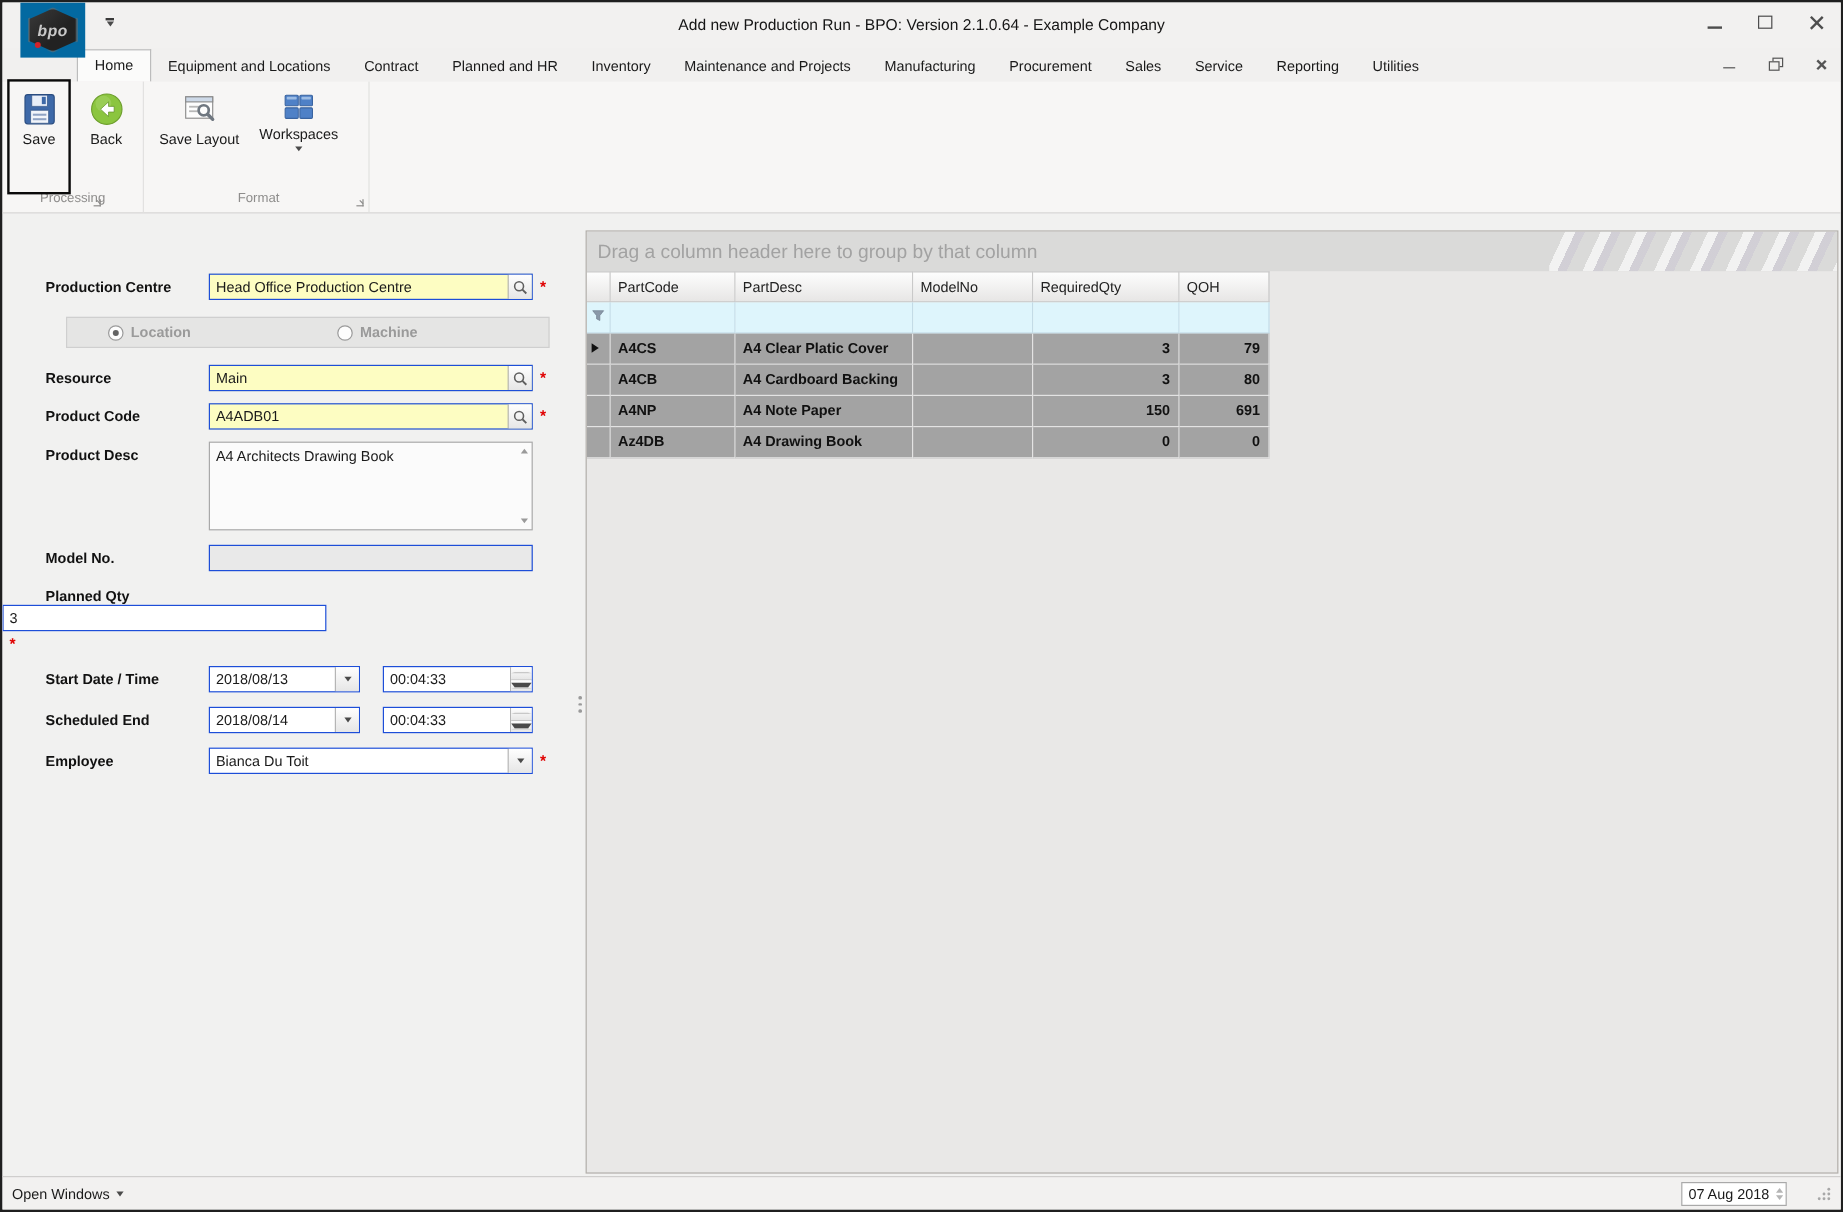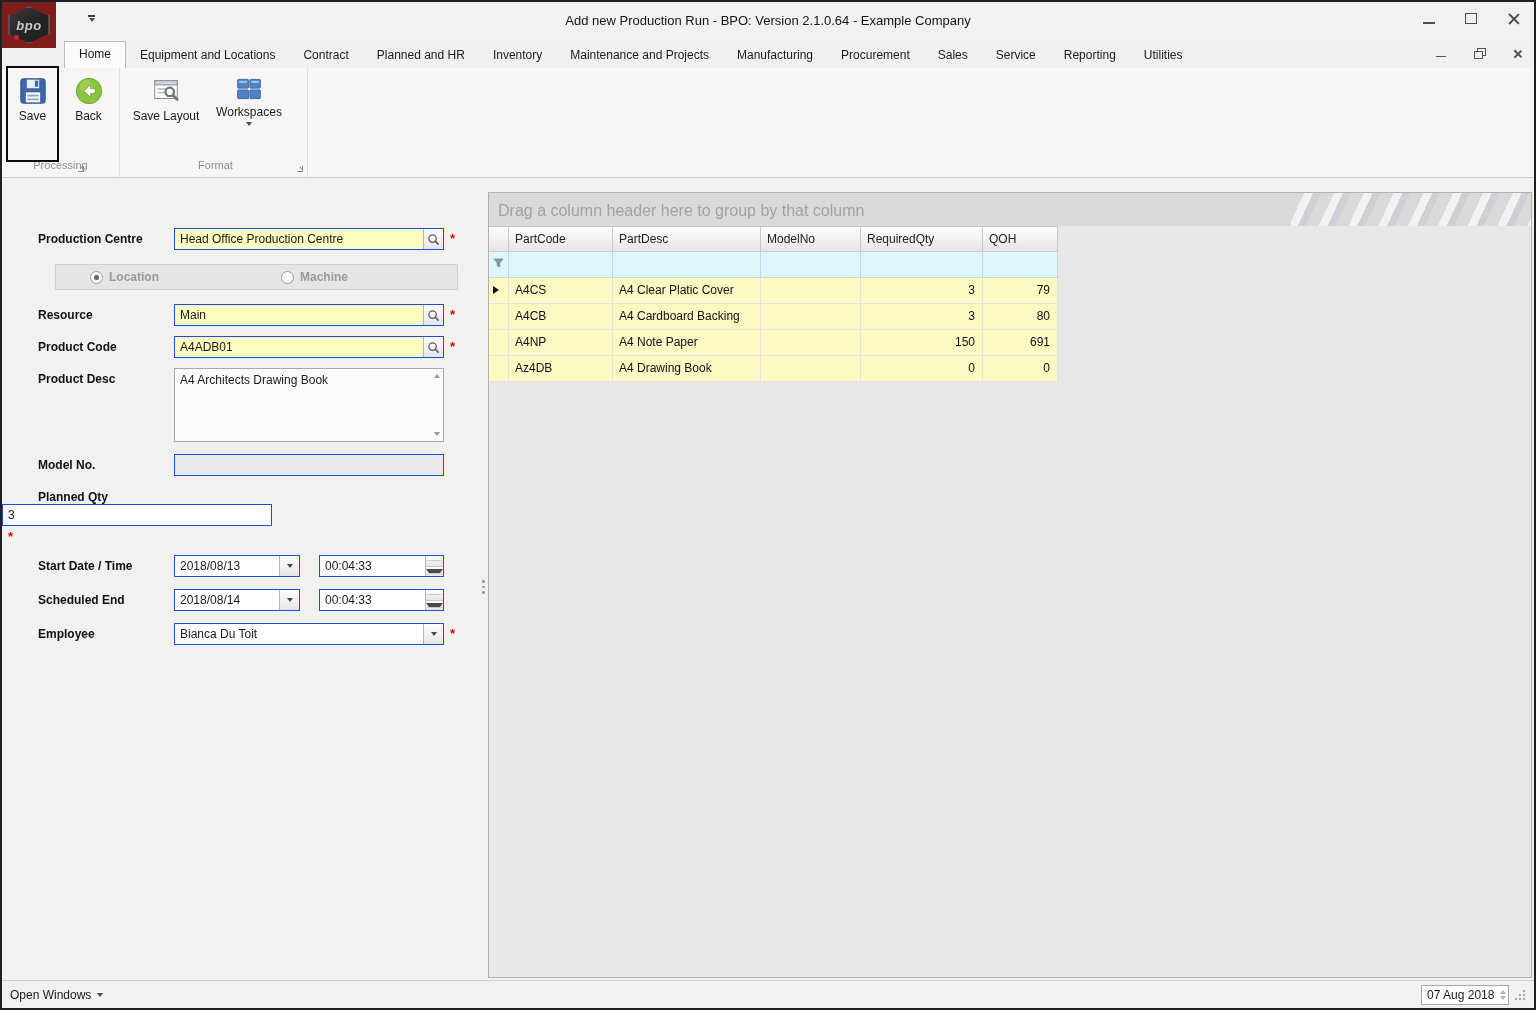--- a/index.html
+++ b/index.html
@@ -2,21 +2,21 @@
 <html><head>
 <meta charset="utf-8">
 <style>
   * { margin:0; padding:0; box-sizing:border-box; }
   body { background:#888; font-family:"Liberation Sans","DejaVu Sans",sans-serif; }
   .window{ width:1536px; height:1010px; border:2px solid #1f1f1f; position:relative;
            background:#f1f0ef; font-size:12px; color:#1a1a1a; overflow:hidden; }
 
   
   .titlebar{ height:38px; position:relative; background:#f2f1f0; }
-  .logo{ position:absolute; left:0; top:0; width:54px; height:46px; background:#7f1d1d;
+  .logo{ position:absolute; left:15px; top:0; width:54px; height:46px; background:#0369a1;
          z-index:30; display:flex; align-items:center; justify-content:center; }
   .logo .hex{ position:absolute; inset:4px 6px; border:2px solid #6d6d6d;
               clip-path:polygon(50% 0,100% 25%,100% 75%,50% 100%,0 75%,0 25%); opacity:.55;}
   .logo .hexline{ position:absolute; left:7px; top:5px; right:7px; bottom:5px;
        background:linear-gradient(135deg,#3a3a3a 0%,#222 60%); 
        clip-path:polygon(50% 0,100% 25%,100% 75%,50% 100%,0 75%,0 25%);}
   .logo span{ position:relative; z-index:2; color:#c9c9c9; font-weight:bold; font-style:italic; font-size:13px; letter-spacing:.5px;}
   .logo .reddot{ position:absolute; left:12px; bottom:8px; width:5px; height:5px; border-radius:50%; background:#d2232a; z-index:3;}
   .qat{ position:absolute; left:86px; top:13px; display:flex; flex-direction:column; align-items:center; gap:1px; cursor:default;}
   .qat .bar{ width:7px; height:1.5px; background:#3a3a3a;}
@@ -100,31 +100,31 @@
   .groupby{ height:33px; background:#dadad9; position:relative; overflow:hidden; }
   .groupby .hint{ position:absolute; left:9px; top:9px; color:#a2a2a2; font-size:16px;}
   .groupby .deco{ position:absolute; right:0; top:0; width:240px; height:100%;
       background:repeating-linear-gradient(115deg, rgba(255,255,255,0) 0 12px, rgba(255,255,255,.65) 12px 20px, rgba(190,182,206,.30) 20px 27px);}
   .gtable{ width:569px; }
   .gr{ display:flex; height:26px; }
   .gc{ border-right:1px solid #c9c9c9; border-bottom:1px solid #c9c9c9; padding:5px 5px 0 6px; font-size:12px; overflow:hidden; white-space:nowrap;}
   .ghead .gc{ background:linear-gradient(#fdfdfd,#e7e6e5); border-top:1px solid #c9c9c9; color:#222;}
   .ghead .gc.c0{ border-left:none;}
   .gfilter .gc{ background:#def5fc; border-color:#c3dbe6; padding-top:5px;}
-  .gbody .gc{ background:#fef9c3; border-color:#e3e3e3; color:#111;}
+  .gbody .gc{ background:#a3a3a3; border-color:#e3e3e3; color:#111;font-weight:bold;}
   .c0{ width:20px; padding:5px 2px 0 4px;}
   .c1{ width:104px;} .c2{ width:148px;} .c3{ width:100px;} .c4{ width:122px;} .c5{ width:75px;}
   .num{ text-align:right; padding-right:7px;}
   .rowarrow{ width:0;height:0;border-top:4px solid transparent;border-bottom:4px solid transparent;border-left:6px solid #111; margin-top:3px;}
 
   
   .statusbar{ position:absolute; left:0; right:0; bottom:0; height:28px; background:#f2f1f0; border-top:1px solid #cfcecd;
               display:flex; align-items:center; padding:0 8px; font-size:12px;}
   .openwin{ display:flex; align-items:center; gap:6px; cursor:default;}
-  .sb-right{ margin-left:auto; display:flex; align-items:center; gap:4px;}
+  .sb-right{ margin-left:auto; display:flex; align-items:center; gap:24px;}
   .sb-date{ width:88px; height:20px; border:1px solid #a9a9a9; background:#fff; display:flex; align-items:center; padding:0 2px 0 5px;}
   .sb-date .dv{ flex:1; font-size:12px;}
   .sb-spin{ display:flex; flex-direction:column; gap:2px; align-items:center;}
   .sb-spin .tu{ border-bottom-color:#b5b5b5;} .sb-spin .td{ border-top-color:#b5b5b5;}
 </style>
 </head>
 <body>
 
 <div class="window">
 

